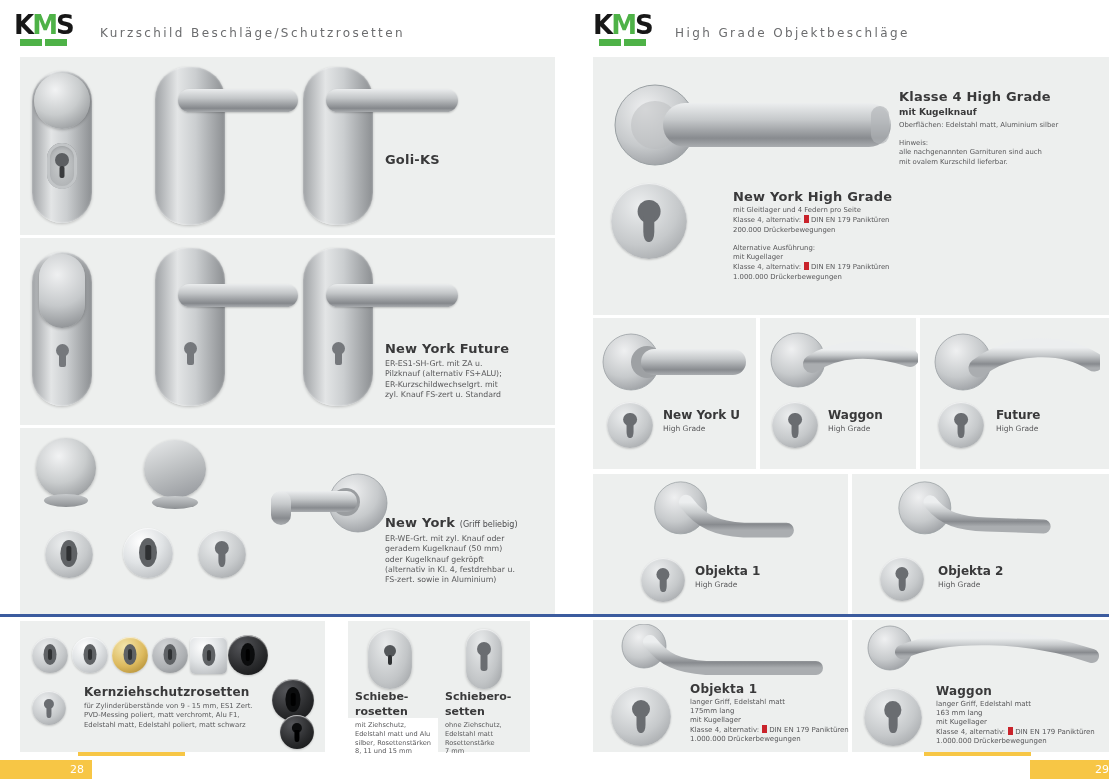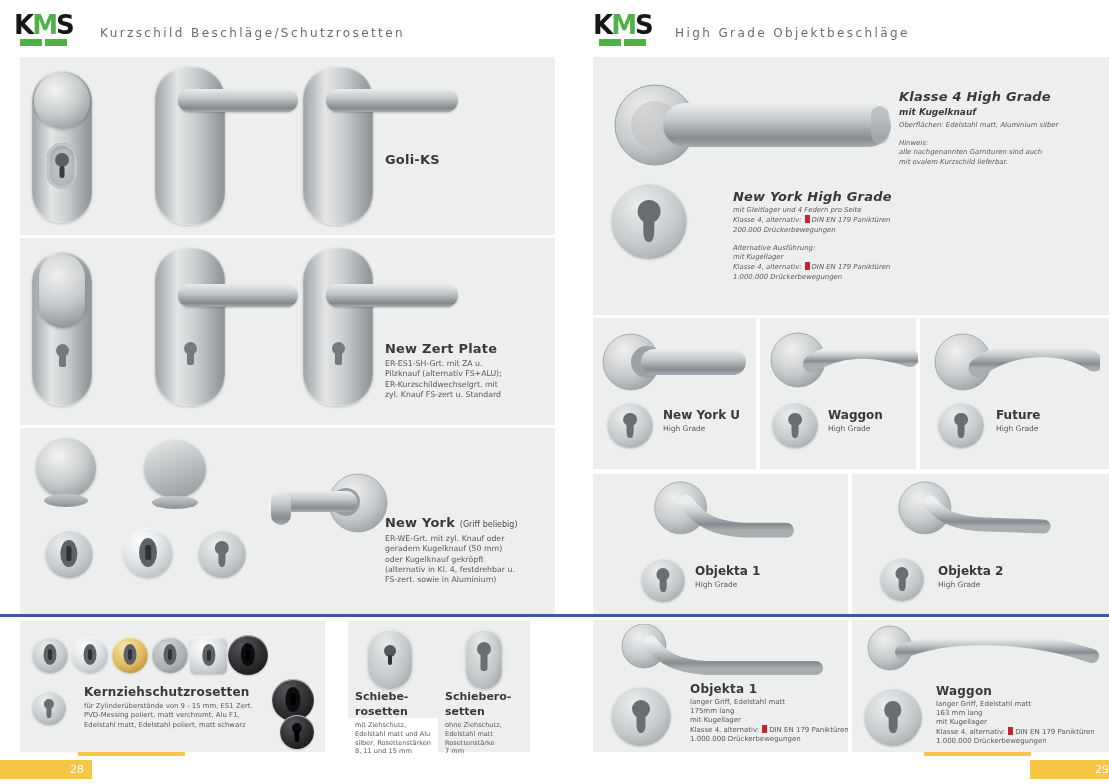--- a/index.html
+++ b/index.html
@@ -125,21 +125,21 @@
   <div class="panel" style="left:20px;top:238px;width:535px;height:187px;">
     <div class="plate" style="left:12px;top:14px;width:60px;height:154px;"></div>
     <div class="knob-pilz" style="left:19px;top:16px;width:46px;height:74px;"></div>
     <div class="pz" style="left:35px;top:106px;"></div>
     <div class="plate" style="left:135px;top:10px;width:70px;height:158px;"></div>
     <div class="tube" style="left:158px;top:46px;width:120px;height:23px;"></div>
     <div class="pz" style="left:163px;top:104px;"></div>
     <div class="plate" style="left:283px;top:10px;width:70px;height:158px;"></div>
     <div class="tube" style="left:306px;top:46px;width:132px;height:23px;"></div>
     <div class="pz" style="left:311px;top:104px;"></div>
-    <div class="h-product" style="left:365px;top:103px;">New Zert Plate</div>
+    <div class="h-product" style="left:365px;top:103px;">New York Future</div>
     <div class="txt8" style="left:365px;top:121px;">
       <div>ER-ES1-SH-Grt. mit ZA u.</div>
       <div>Pilzknauf (alternativ FS+ALU);</div>
       <div>ER-Kurzschildwechselgrt. mit</div>
       <div>zyl. Knauf FS-zert u. Standard</div>
     </div>
   </div>
 
   <div class="panel" style="left:20px;top:428px;width:535px;height:188px;">
     <div class="knob" style="left:16px;top:10px;width:60px;height:60px;"></div>
@@ -214,21 +214,21 @@
 
 <div class="abs" style="left:555px;top:0;width:554px;height:784px;">
 
   <div class="logo" style="left:38px;top:12px;">
     <div class="logo-letters"><span>K</span><span class="lm">M</span><span>S</span></div>
     <div class="logo-tag" style="left:6px;"></div>
     <div class="logo-tag t2"></div>
   </div>
   <div class="pagehdr-title" style="left:120px;top:26px;">High Grade Objektbeschläge</div>
 
-  <div class="panel" style="left:38px;top:57px;width:516px;height:258px;font-style:italic;">
+  <div class="panel" style="left:38px;top:57px;width:516px;height:258px;">
     <svg class="abs" style="left:14px;top:16px;" width="290" height="104" viewBox="0 0 290 104">
       <circle cx="48" cy="52" r="40" fill="url(#gRose)" stroke="#9aa0a3" stroke-width="1"></circle>
       <circle cx="48" cy="52" r="24" fill="#b9bcbe" opacity="0.5"></circle>
       <rect x="56" y="30" width="228" height="44" rx="22" fill="url(#gTube)"></rect>
       <rect x="264" y="33" width="18" height="38" rx="9" fill="#b1b4b7" opacity="0.65"></rect>
     </svg>
     <div class="h-product" style="left:306px;top:32px;">Klasse 4 High Grade</div>
     <div class="bold9 abs" style="left:306px;top:50px;">mit Kugelknauf</div>
     <div class="txt75" style="left:306px;top:64px;">Oberflächen: Edelstahl matt, Aluminium silber</div>
     <div class="txt75" style="left:306px;top:82px;">

